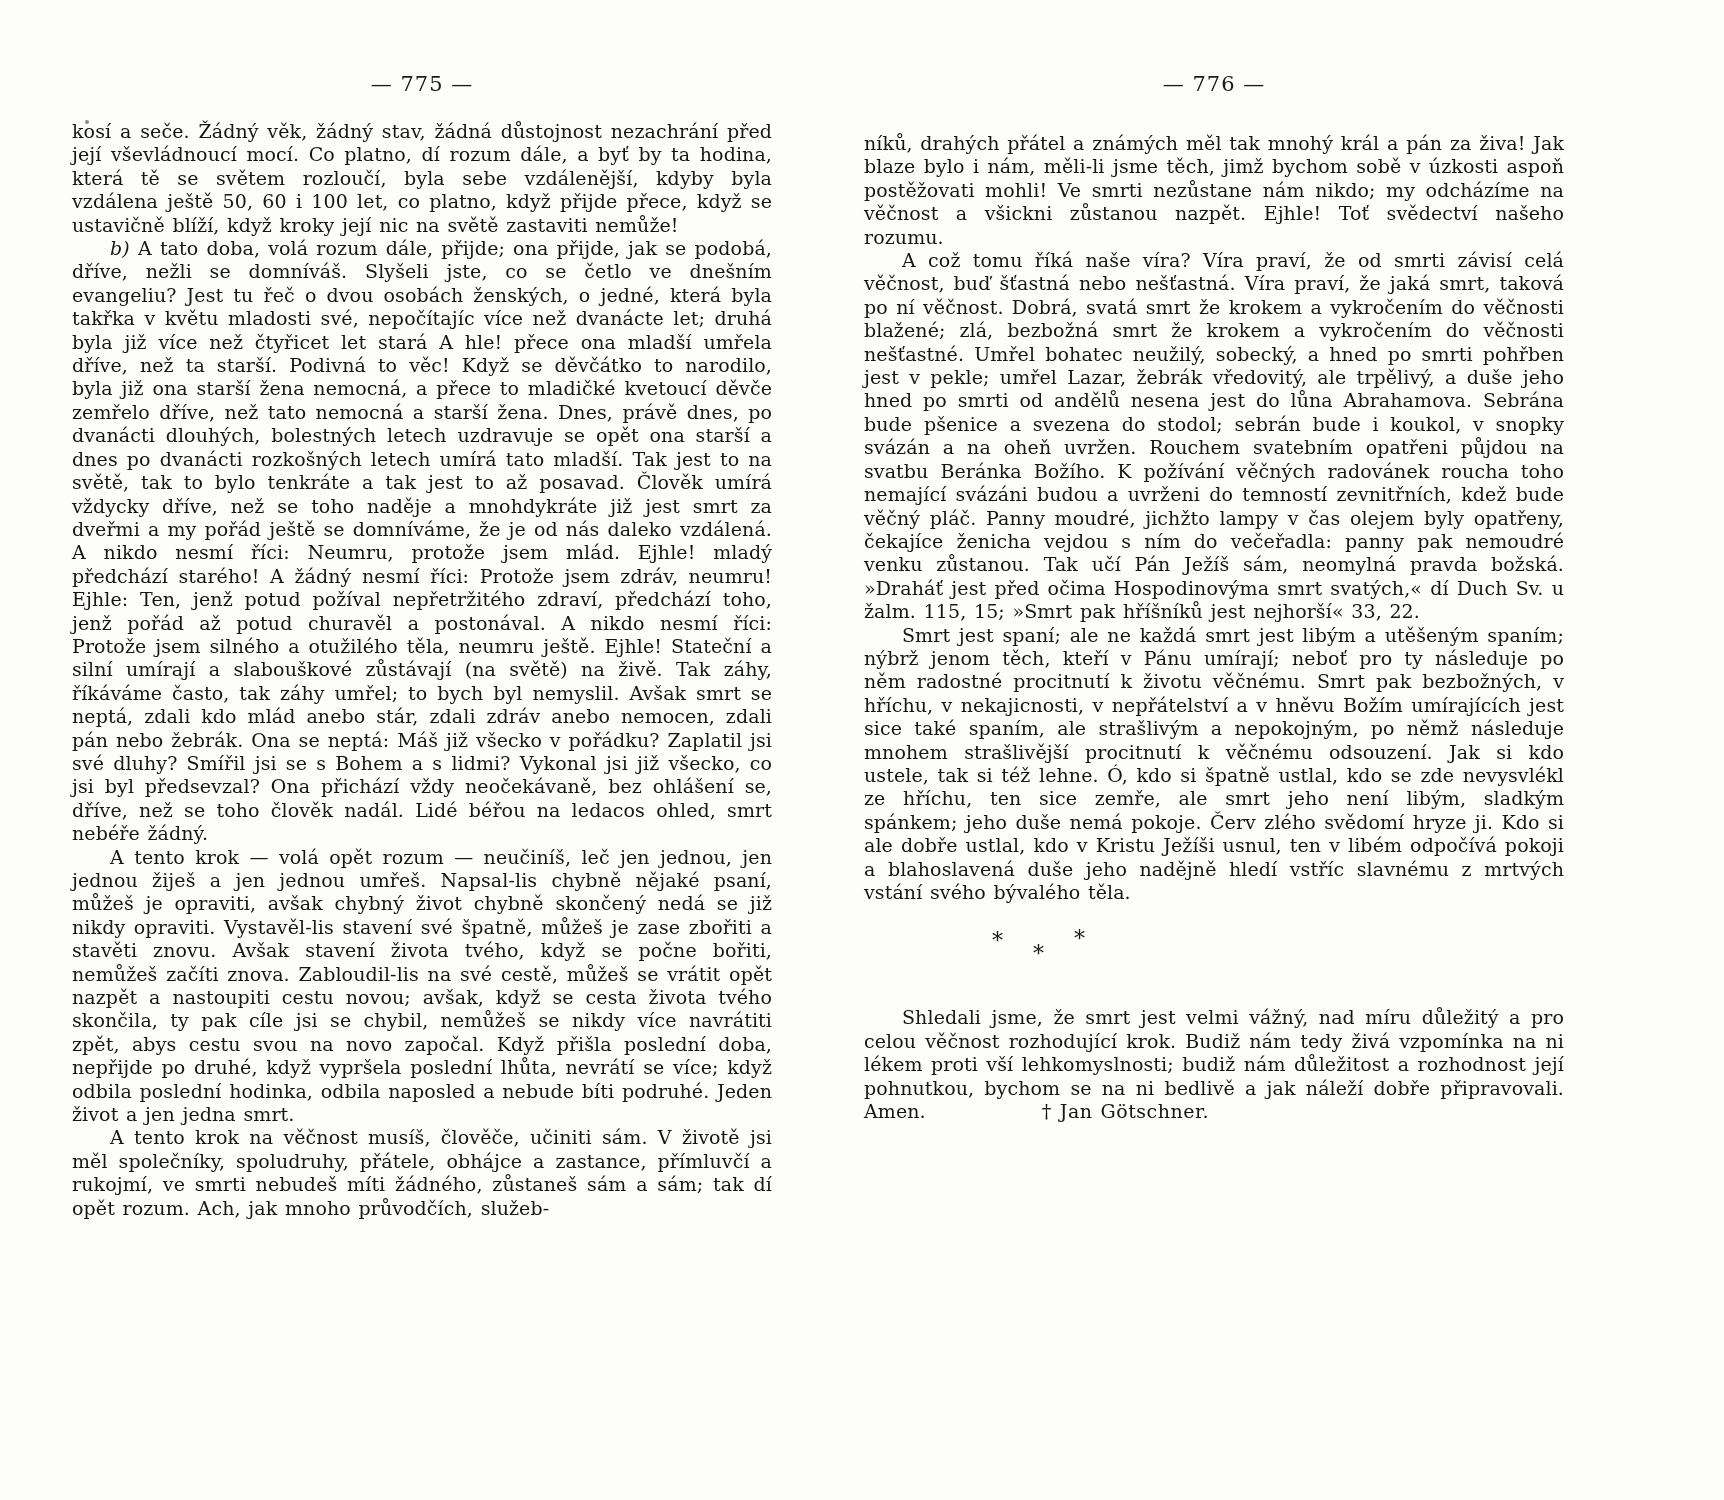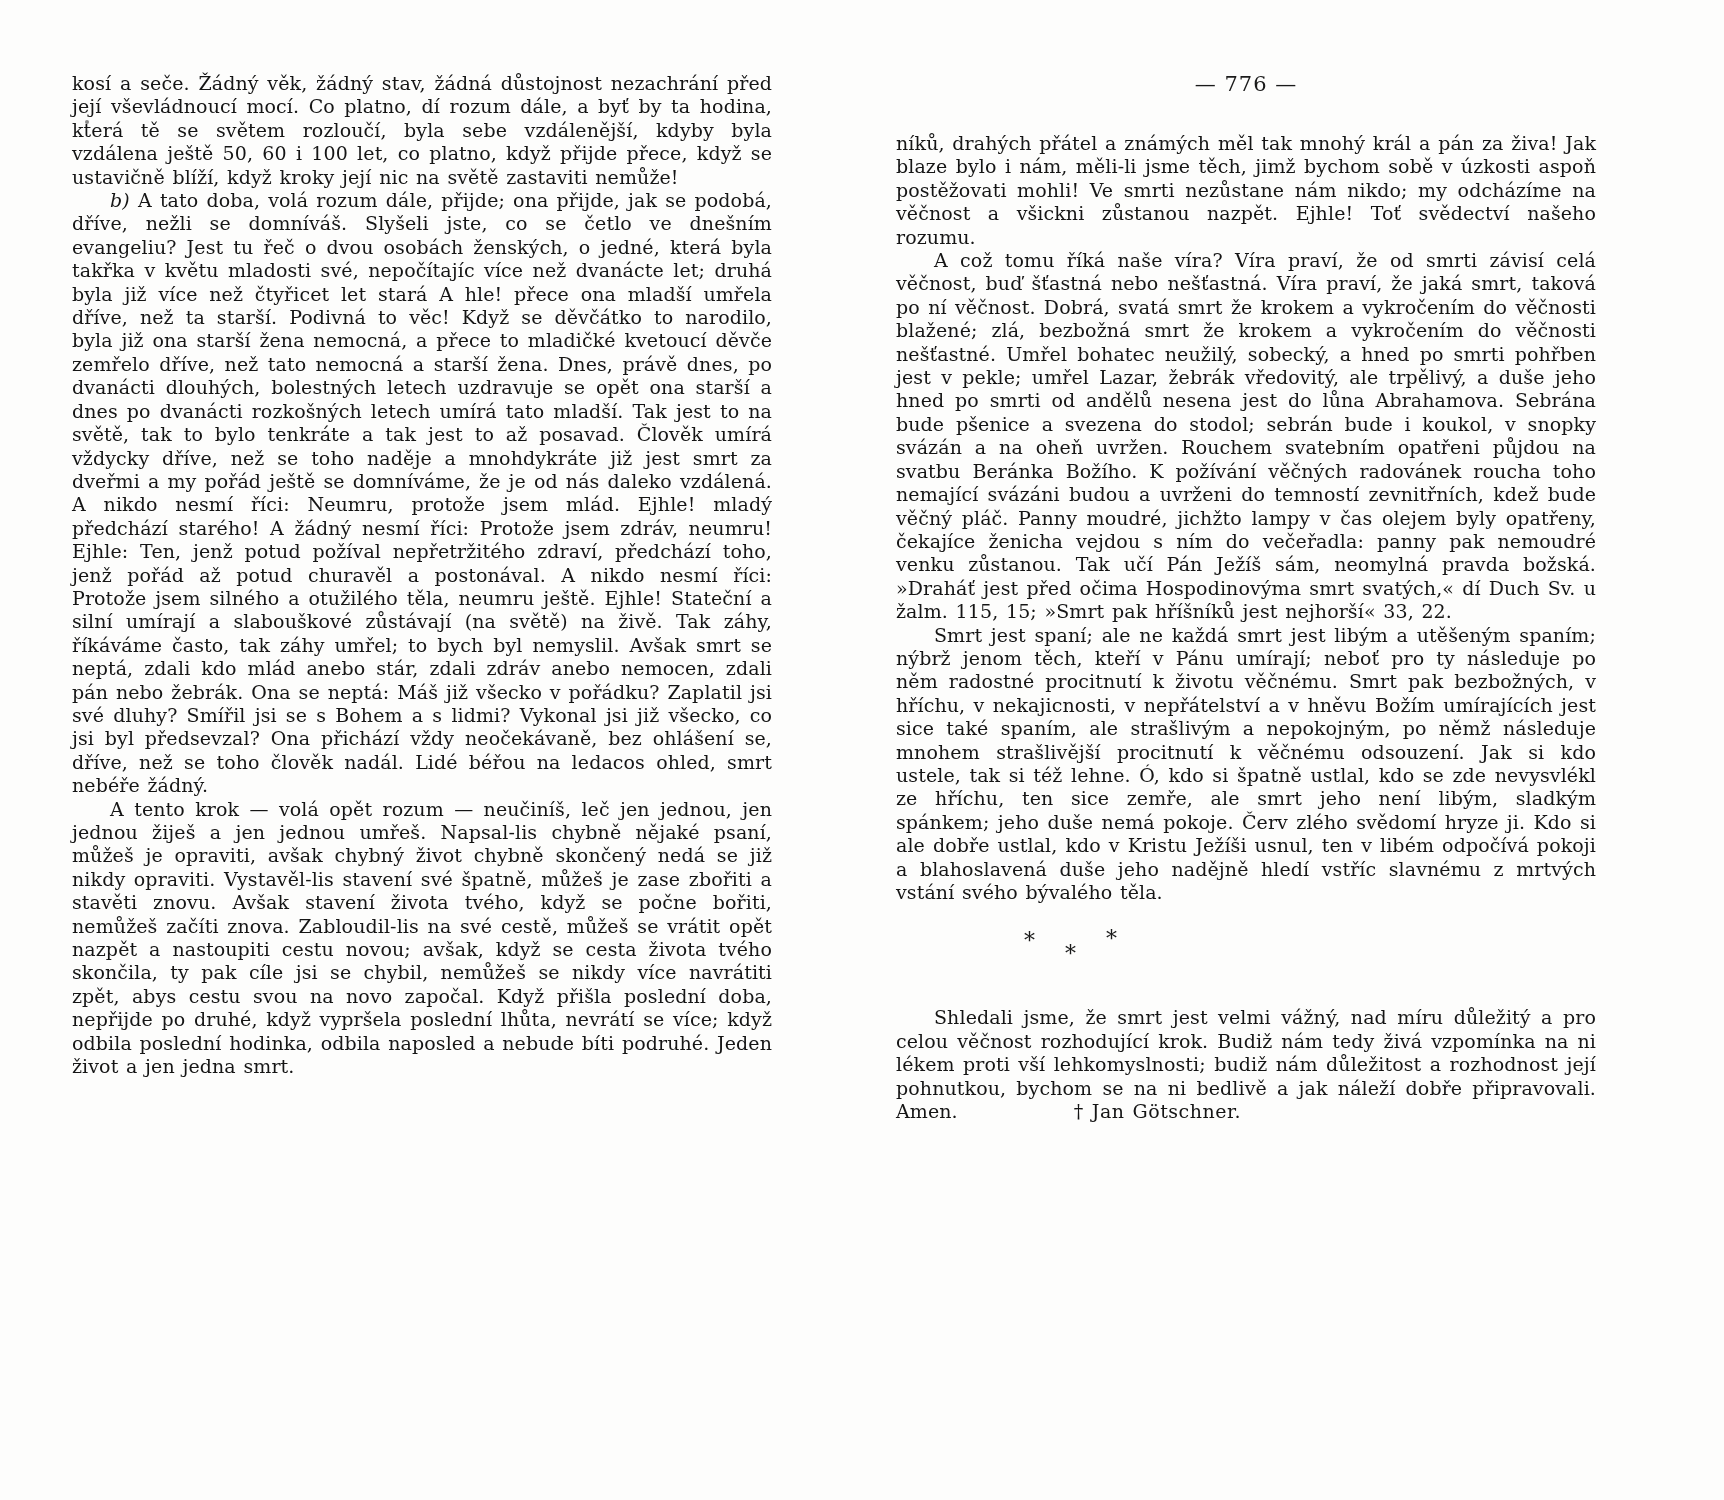--- a/index.html
+++ b/index.html
@@ -20,21 +20,21 @@
     position: absolute;
     inset: 0;
     background: #fdfdfc;
   }
   .column {
     position: absolute;
     top: 72px;
     width: 700px;
   }
   .column-left  { left: 72px; }
-  .column-right { left: 864px; margin-left: 32px; }
+  .column-right { left: 864px; }
   .page-number {
     text-align: center;
     font-size: 21px;
     letter-spacing: 1px;
     margin: 0 0 26px 0;
     color: #1a1a1a;
   }
   .column-left  .page-number { margin-bottom: 24px; }
   .column-right .page-number { margin-bottom: 36px; }
   .body-text p {
@@ -79,24 +79,26 @@
   }
 </style>
 </head>
 <body>
 
 <div class="scan-page">
 
   <span class="scan-dot"></span>
 
   <div class="column column-left">
+    <p class="page-number">— 775 —</p>
     <div class="body-text">
       <p>kosí a seče. Žádný věk, žádný stav, žádná důstojnost nezachrání před její vševládnoucí mocí. Co platno, dí rozum dále, a byť by ta hodina, která tě se světem rozloučí, byla sebe vzdálenější, kdyby byla vzdálena ještě 50, 60 i 100 let, co platno, když přijde přece, když se ustavičně blíží, když kroky její nic na světě zastaviti nemůže!</p>
       <p class="indent"><span class="italic-lead">b)</span><span> A tato doba, volá rozum dále, přijde; ona přijde, jak se podobá, dříve, nežli se domníváš. Slyšeli jste, co se četlo ve dnešním evangeliu? Jest tu řeč o dvou osobách ženských, o jedné, která byla takřka v květu mladosti své, nepočítajíc více než dvanácte let; druhá byla již více než čtyřicet let stará A hle! přece ona mladší umřela dříve, než ta starší. Podivná to věc! Když se děvčátko to narodilo, byla již ona starší žena nemocná, a přece to mladičké kvetoucí děvče zemřelo dříve, než tato nemocná a starší žena. Dnes, právě dnes, po dvanácti dlouhých, bolestných letech uzdravuje se opět ona starší a dnes po dvanácti rozkošných letech umírá tato mladší. Tak jest to na světě, tak to bylo tenkráte a tak jest to až posavad. Člověk umírá vždycky dříve, než se toho naděje a mnohdykráte již jest smrt za dveřmi a my pořád ještě se domníváme, že je od nás daleko vzdálená. A nikdo nesmí říci: Neumru, protože jsem mlád. Ejhle! mladý předchází starého! A žádný nesmí říci: Protože jsem zdráv, neumru! Ejhle: Ten, jenž potud požíval nepřetržitého zdraví, předchází toho, jenž pořád až potud churavěl a postonával. A nikdo nesmí říci: Protože jsem silného a otužilého těla, neumru ještě. Ejhle! Stateční a silní umírají a slabouškové zůstávají (na světě) na živě. Tak záhy, říkáváme často, tak záhy umřel; to bych byl nemyslil. Avšak smrt se neptá, zdali kdo mlád anebo stár, zdali zdráv anebo nemocen, zdali pán nebo žebrák. Ona se neptá: Máš již všecko v pořádku? Zaplatil jsi své dluhy? Smířil jsi se s Bohem a s lidmi? Vykonal jsi již všecko, co jsi byl předsevzal? Ona přichází vždy neočekávaně, bez ohlášení se, dříve, než se toho člověk nadál. Lidé béřou na ledacos ohled, smrt nebéře žádný.</span></p>
       <p class="indent">A tento krok — volá opět rozum — neučiníš, leč jen jednou, jen jednou žiješ a jen jednou umřeš. Napsal-lis chybně nějaké psaní, můžeš je opraviti, avšak chybný život chybně skončený nedá se již nikdy opraviti. Vystavěl-lis stavení své špatně, můžeš je zase zbořiti a stavěti znovu. Avšak stavení života tvého, když se počne bořiti, nemůžeš začíti znova. Zabloudil-lis na své cestě, můžeš se vrátit opět nazpět a nastoupiti cestu novou; avšak, když se cesta života tvého skončila, ty pak cíle jsi se chybil, nemůžeš se nikdy více navrátiti zpět, abys cestu svou na novo započal. Když přišla poslední doba, nepřijde po druhé, když vypršela poslední lhůta, nevrátí se více; když odbila poslední hodinka, odbila naposled a nebude bíti podruhé. Jeden život a jen jedna smrt.</p>
+      <p class="indent">A tento krok na věčnost musíš, člověče, učiniti sám. V životě jsi měl společníky, spoludruhy, přátele, obhájce a zastance, přímluvčí a rukojmí, ve smrti nebudeš míti žádného, zůstaneš sám a sám; tak dí opět rozum. Ach, jak mnoho průvodčích, služeb-</p>
     </div>
   </div>
 
   <div class="column column-right">
     <p class="page-number">— 776 —</p>
     <div class="body-text">
       <p>níků, drahých přátel a známých měl tak mnohý král a pán za živa! Jak blaze bylo i nám, měli-li jsme těch, jimž bychom sobě v úzkosti aspoň postěžovati mohli! Ve smrti nezůstane nám nikdo; my odcházíme na věčnost a všickni zůstanou nazpět. Ejhle! Toť svědectví našeho rozumu.</p>
       <p class="indent">A což tomu říká naše víra? Víra praví, že od smrti závisí celá věčnost, buď šťastná nebo nešťastná. Víra praví, že jaká smrt, taková po ní věčnost. Dobrá, svatá smrt že krokem a vykročením do věčnosti blažené; zlá, bezbožná smrt že krokem a vykročením do věčnosti nešťastné. Umřel bohatec neužilý, sobecký, a hned po smrti pohřben jest v pekle; umřel Lazar, žebrák vředovitý, ale trpělivý, a duše jeho hned po smrti od andělů nesena jest do lůna Abrahamova. Sebrána bude pšenice a svezena do stodol; sebrán bude i koukol, v snopky svázán a na oheň uvržen. Rouchem svatebním opatřeni půjdou na svatbu Beránka Božího. K požívání věčných radovánek roucha toho nemající svázáni budou a uvrženi do temností zevnitřních, kdež bude věčný pláč. Panny moudré, jichžto lampy v čas olejem byly opatřeny, čekajíce ženicha vejdou s ním do večeřadla: panny pak nemoudré venku zůstanou. Tak učí Pán Ježíš sám, neomylná pravda božská. »Draháť jest před očima Hospodinovýma smrt svatých,« dí Duch Sv. u žalm. 115, 15; »Smrt pak hříšníků jest nejhorší« 33, 22.</p>
       <p class="indent">Smrt jest spaní; ale ne každá smrt jest libým a utěšeným spaním; nýbrž jenom těch, kteří v Pánu umírají; neboť pro ty následuje po něm radostné procitnutí k životu věčnému. Smrt pak bezbožných, v hříchu, v nekajicnosti, v nepřátelství a v hněvu Božím umírajících jest sice také spaním, ale strašlivým a nepokojným, po němž následuje mnohem strašlivější procitnutí k věčnému odsouzení. Jak si kdo ustele, tak si též lehne. Ó, kdo si špatně ustlal, kdo se zde nevysvlékl ze hříchu, ten sice zemře, ale smrt jeho není libým, sladkým spánkem; jeho duše nemá pokoje. Červ zlého svědomí hryze ji. Kdo si ale dobře ustlal, kdo v Kristu Ježíši usnul, ten v libém odpočívá pokoji a blahoslavená duše jeho nadějně hledí vstříc slavnému z mrtvých vstání svého bývalého těla.</p>
       <div class="asterisk-divider">

